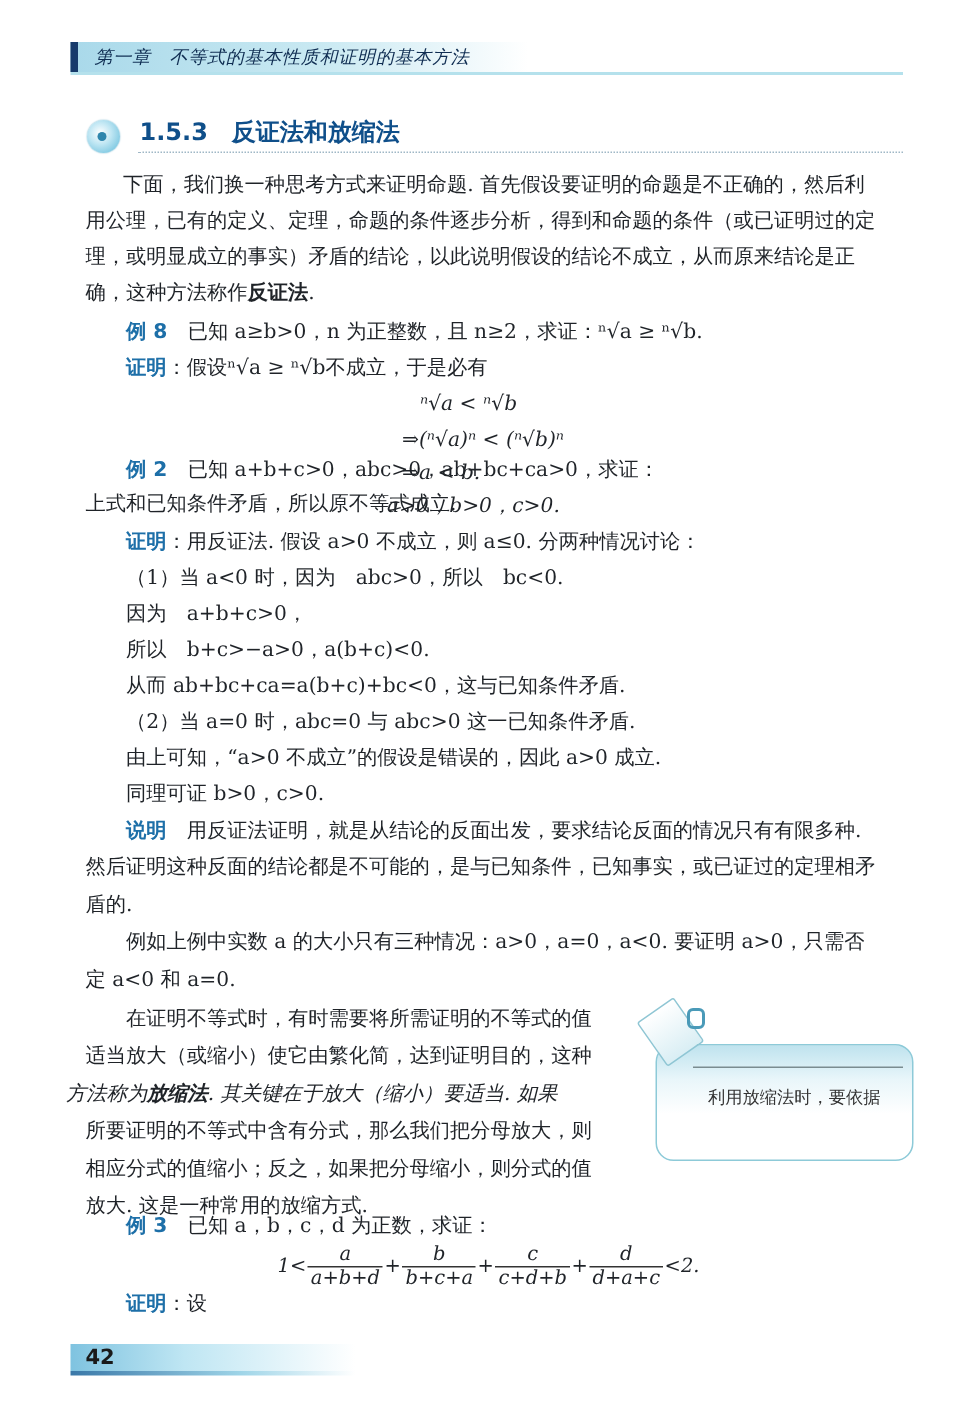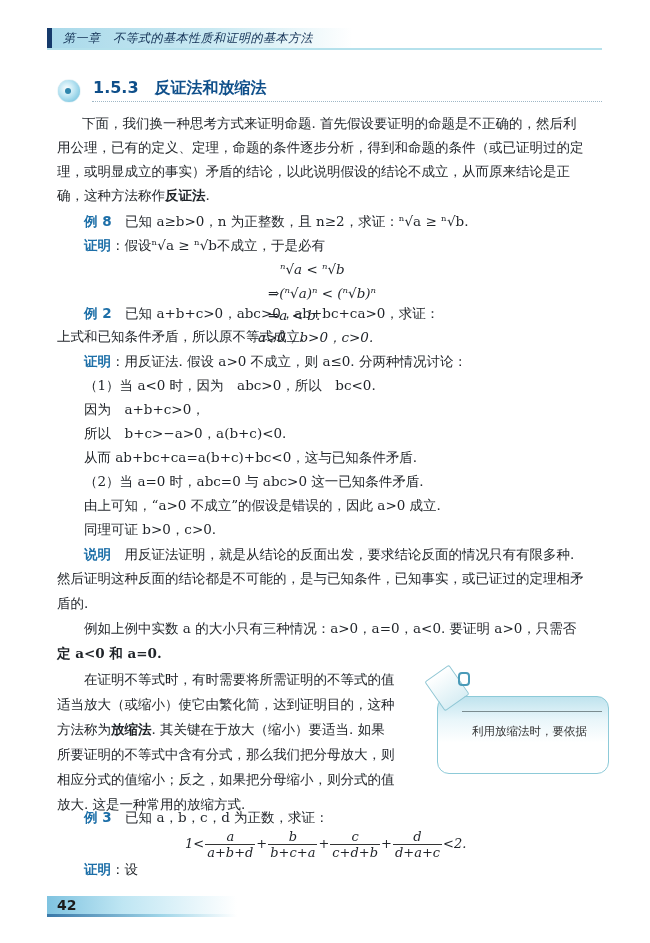--- a/index.html
+++ b/index.html
@@ -99,28 +99,28 @@
 <div class="line" style="left:84px;top:606px;" data-name="example-2-proof-line-8">同理可证 b&gt;0，c&gt;0.</div>
 
 <div class="line" style="left:84px;top:632px;" data-name="remark"><span class="label" data-name="remark-label">说明</span>　<span data-name="remark-line-1">用反证法证明，就是从结论的反面出发，要求结论反面的情况只有有限多种.</span></div>
 <div class="line" style="left:57px;top:657px;" data-name="remark-line-2">然后证明这种反面的结论都是不可能的，是与已知条件，已知事实，或已证过的定理相矛</div>
 <div class="line" style="left:57px;top:681px;" data-name="remark-line-3">盾的.</div>
 <div class="line" style="left:84px;top:706px;" data-name="remark-example-line-1">例如上例中实数 a 的大小只有三种情况：a&gt;0，a=0，a&lt;0. 要证明 a&gt;0，只需否</div>
 <div class="line" style="left:57px;top:731px;" data-name="remark-example-line-2">定 a&lt;0 和 a=0.</div>
 
 <div class="line" style="left:84px;top:757px;" data-name="scaling-line-1">在证明不等式时，有时需要将所需证明的不等式的值</div>
 <div class="line" style="left:57px;top:782px;" data-name="scaling-line-2">适当放大（或缩小）使它由繁化简，达到证明目的，这种</div>
-<div class="line" style="left:57px;top:807px;" data-name="scaling-line-3"><span data-name="scaling-line-3-text">方法称为</span><span class="b" data-name="term-scaling-method">放缩法</span><span data-name="scaling-line-3-rest">. 其关键在于放大（缩小）要适当. 如果</span></div>
+<div class="line" style="left:44px;top:807px;font-style:italic;" data-name="scaling-line-3"><span data-name="scaling-line-3-text">方法称为</span><span class="b" data-name="term-scaling-method">放缩法</span><span data-name="scaling-line-3-rest">. 其关键在于放大（缩小）要适当. 如果</span></div>
 
 <style>
   [data-name="scaling-line-1"]{top:670px !important;}
   [data-name="scaling-line-2"]{top:695px !important;}
   [data-name="scaling-line-3"]{top:720px !important;}
   [data-name="remark-example-line-1"]{top:619px !important;}
-  [data-name="remark-example-line-2"]{top:644px !important;font-weight:bold;}
+  [data-name="remark-example-line-2"]{top:644px !important;}
   [data-name="remark-line-3"]{top:594px !important;}
   [data-name="remark-line-2"]{top:569px !important;}
   [data-name="remark"]{top:545px !important;}
   [data-name="example-2-proof-line-8"]{top:520px !important;}
   [data-name="example-2-proof-line-7"]{top:496px !important;}
   [data-name="example-2-proof-line-6"]{top:472px !important;}
   [data-name="example-2-proof-line-5"]{top:448px !important;}
   [data-name="example-2-proof-line-4"]{top:424px !important;}
   [data-name="example-2-proof-line-3"]{top:400px !important;}
   [data-name="example-2-proof-line-2"]{top:376px !important;}

